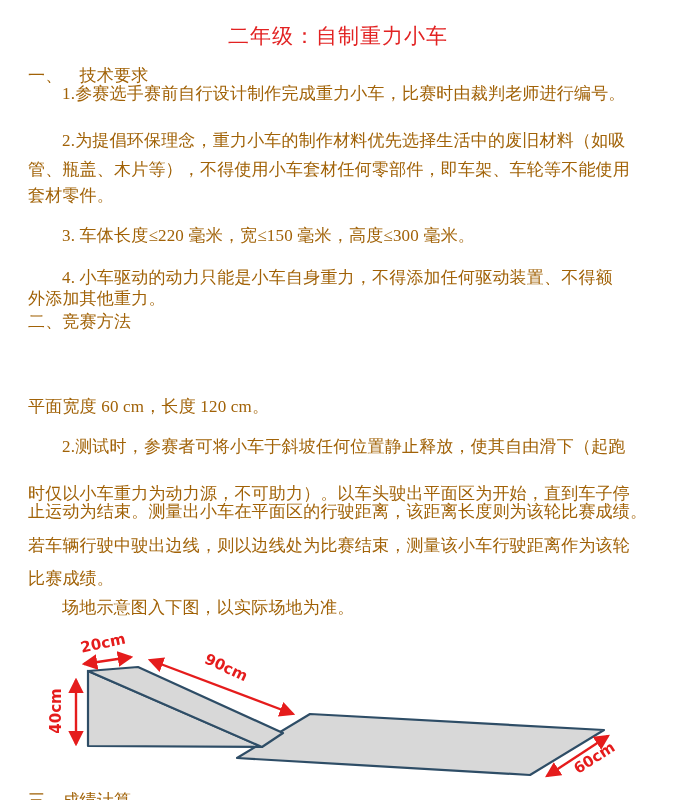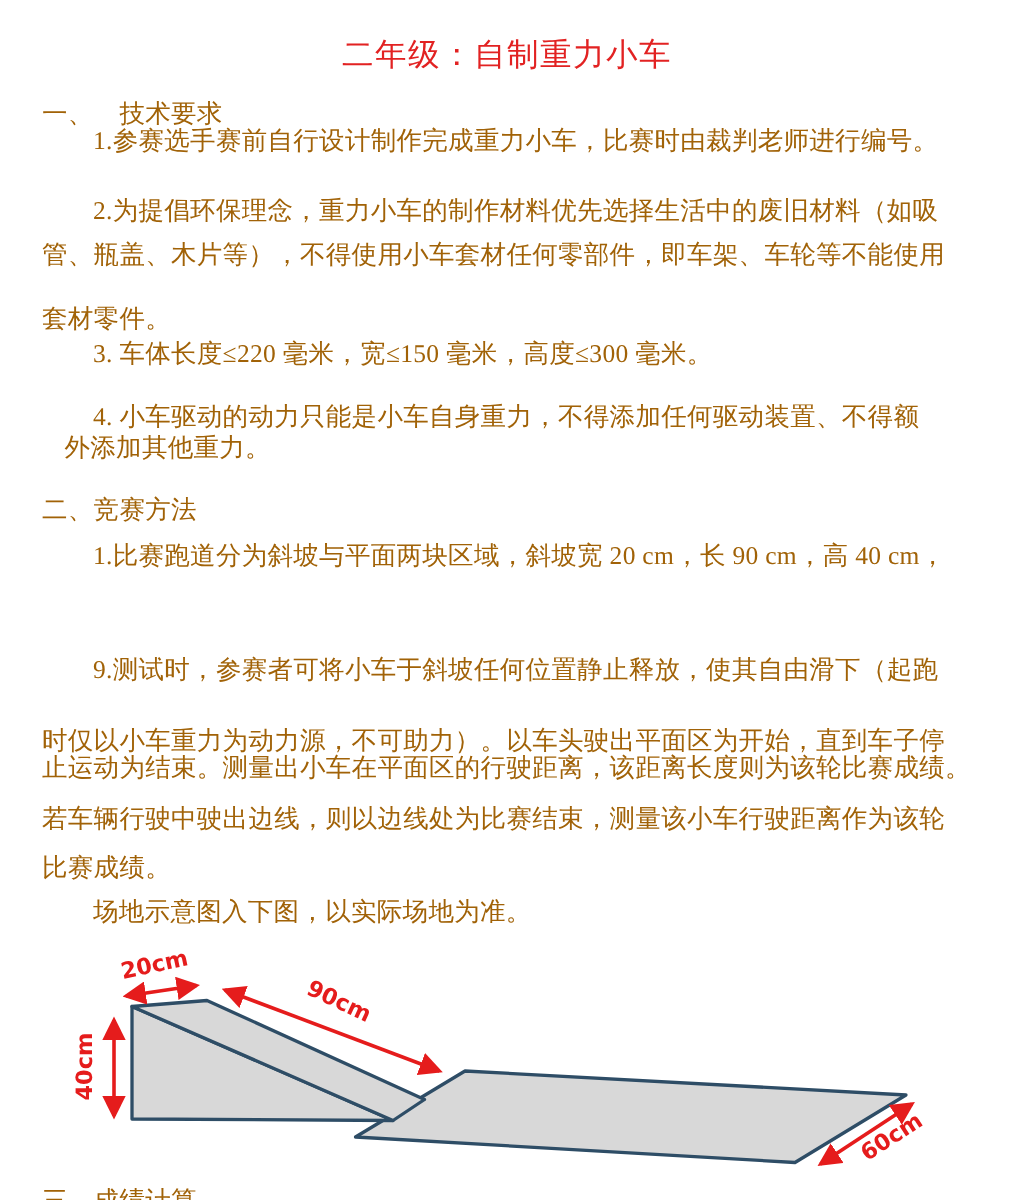--- a/index.html
+++ b/index.html
@@ -21,22 +21,22 @@
   .line{
     position:absolute;left:28px;
     font-size:17px;line-height:19px;
     color:#a16207;
     white-space:nowrap;
     letter-spacing:0.2px;
   }
   .line.indent{left:62px;}
   
   .l0{top:66px;}  .l1{top:84px;}  .l2{top:131px;text-align:right;} .l3{top:160px;}
-  .l4{top:203px;text-align:center;} .l5{top:226px;} .l6{top:268px;} .l7{top:289px;margin-left:15px;}
-  .l8{top:330px;} .l9{top:361px;} .l10{top:397px;}.l11{top:437px;}
+  .l4{top:186px;text-align:center;} .l5{top:226px;} .l6{top:268px;} .l7{top:289px;}
+  .l8{top:312px;} .l9{top:361px;} .l10{top:397px;}.l11{top:437px;}
   .l12{top:484px;}.l13{top:502px;}.l14{top:536px;}.l15{top:569px;}
   .l16{top:598px;text-align:center;}.l17{top:791px;}
   .diagram{
     position:absolute;left:0;top:618px;width:676px;height:182px;
   }
   .shape{fill:#d8d8d8;stroke:#2e4d66;stroke-width:2.2;stroke-linejoin:round;}
   .dim{stroke:#e51c1c;stroke-width:2.4;fill:none;}
   .dim-label{
     fill:#e51c1c;
     font-family:"DejaVu Sans","Liberation Sans",sans-serif;
@@ -54,22 +54,22 @@
 
   <div class="line l0">一、　技术要求</div>
   <div class="line l1 indent">1.参赛选手赛前自行设计制作完成重力小车，比赛时由裁判老师进行编号。</div>
   <div class="line l2 indent">2.为提倡环保理念，重力小车的制作材料优先选择生活中的废旧材料（如吸</div>
   <div class="line l3">管、瓶盖、木片等），不得使用小车套材任何零部件，即车架、车轮等不能使用</div>
   <div class="line l4">套材零件。</div>
   <div class="line l5 indent">3. 车体长度≤220 毫米，宽≤150 毫米，高度≤300 毫米。</div>
   <div class="line l6 indent">4. 小车驱动的动力只能是小车自身重力，不得添加任何驱动装置、不得额</div>
   <div class="line l7">外添加其他重力。</div>
   <div class="line l8">二、竞赛方法</div>
-  <div class="line l9 indent">1.比赛跑道分为斜坡与平面两块区域，斜坡宽 20 cm，长 90 cm，高 40 cm，</div>
-  <div class="line l11 indent">9.测试时，参赛者可将小车于斜坡任何位置静止释放，使其自由滑下（起跑</div>
+  <div class="line l10">平面宽度 60 cm，长度 120 cm。</div>
+  <div class="line l11 indent">2.测试时，参赛者可将小车于斜坡任何位置静止释放，使其自由滑下（起跑</div>
   <div class="line l12">时仅以小车重力为动力源，不可助力）。以车头驶出平面区为开始，直到车子停</div>
   <div class="line l13">止运动为结束。测量出小车在平面区的行驶距离，该距离长度则为该轮比赛成绩。</div>
   <div class="line l14">若车辆行驶中驶出边线，则以边线处为比赛结束，测量该小车行驶距离作为该轮</div>
   <div class="line l15">比赛成绩。</div>
   <div class="line l16 indent">场地示意图入下图，以实际场地为准。</div>
   <div class="line l17">三、成绩计算</div>
 
   <svg class="diagram" viewBox="0 0 676 182" xmlns="http://www.w3.org/2000/svg">
     <defs>
       <marker id="arrowhead" viewBox="0 0 10 10" refX="8.5" refY="5" markerWidth="6.5" markerHeight="6.5" orient="auto-start-reverse">

